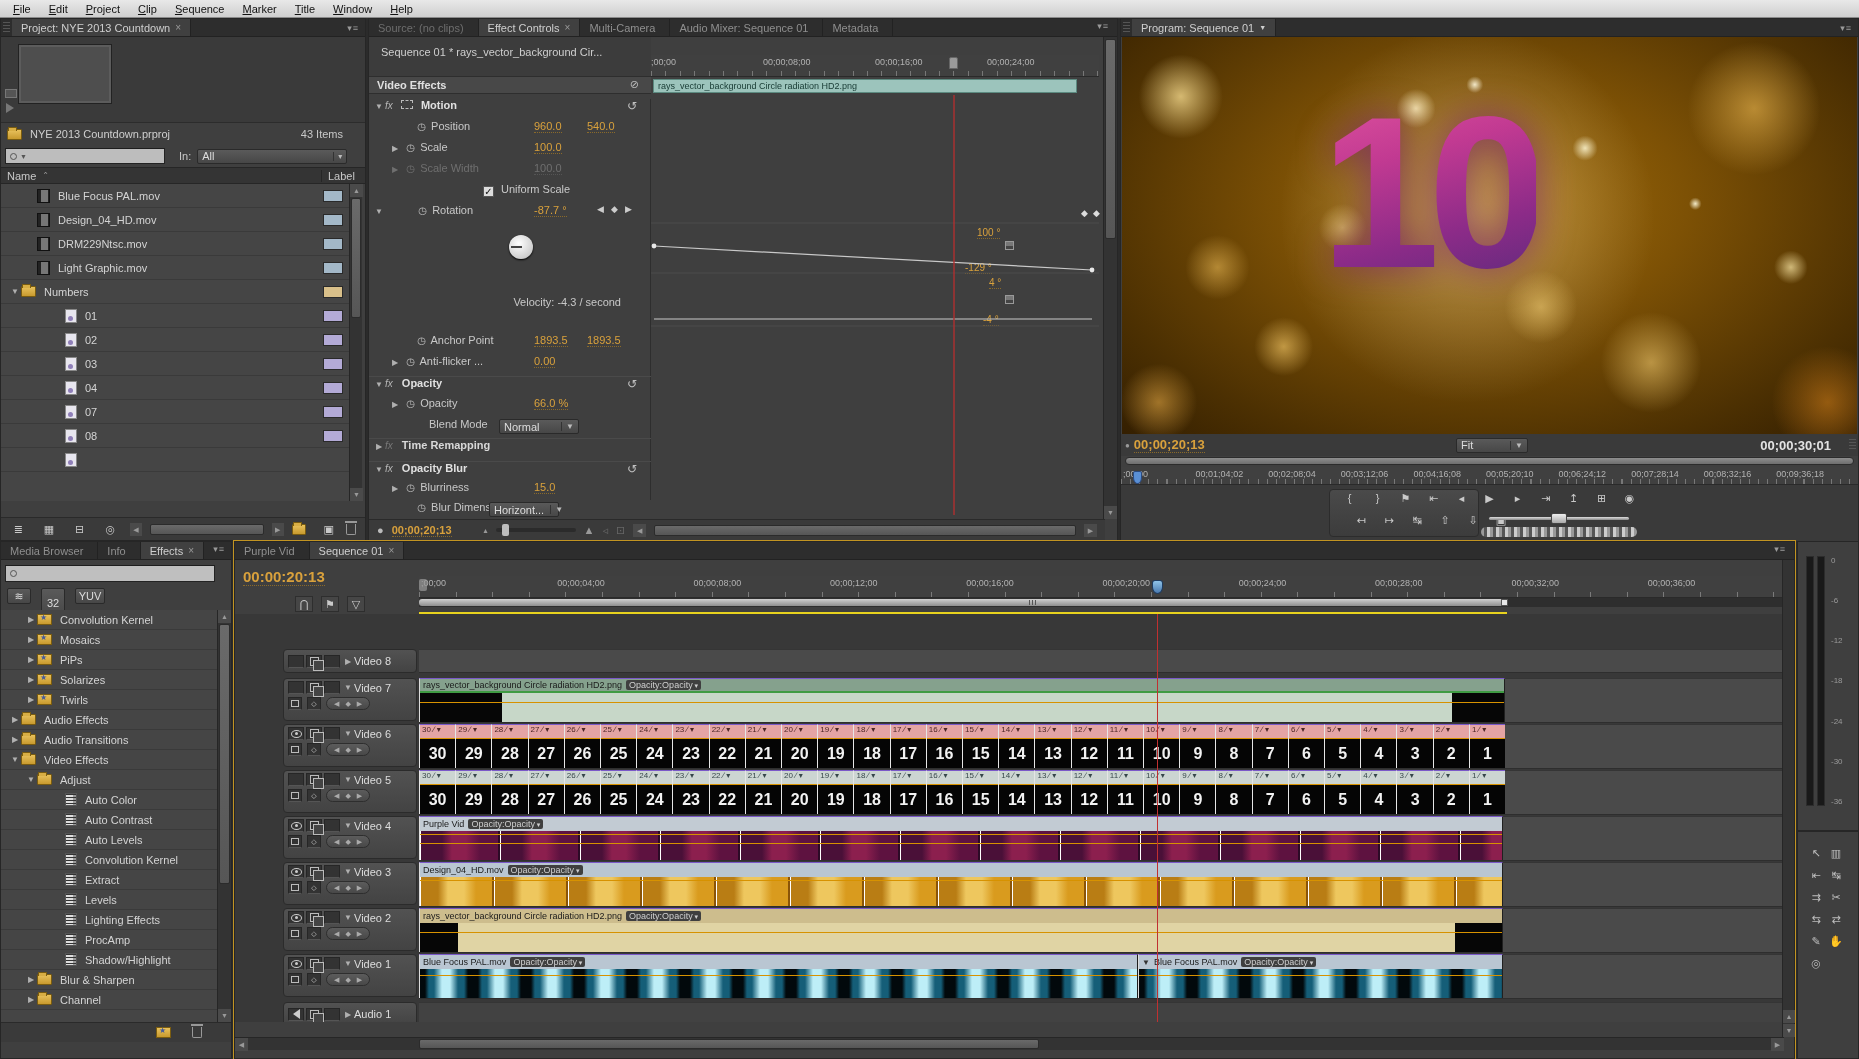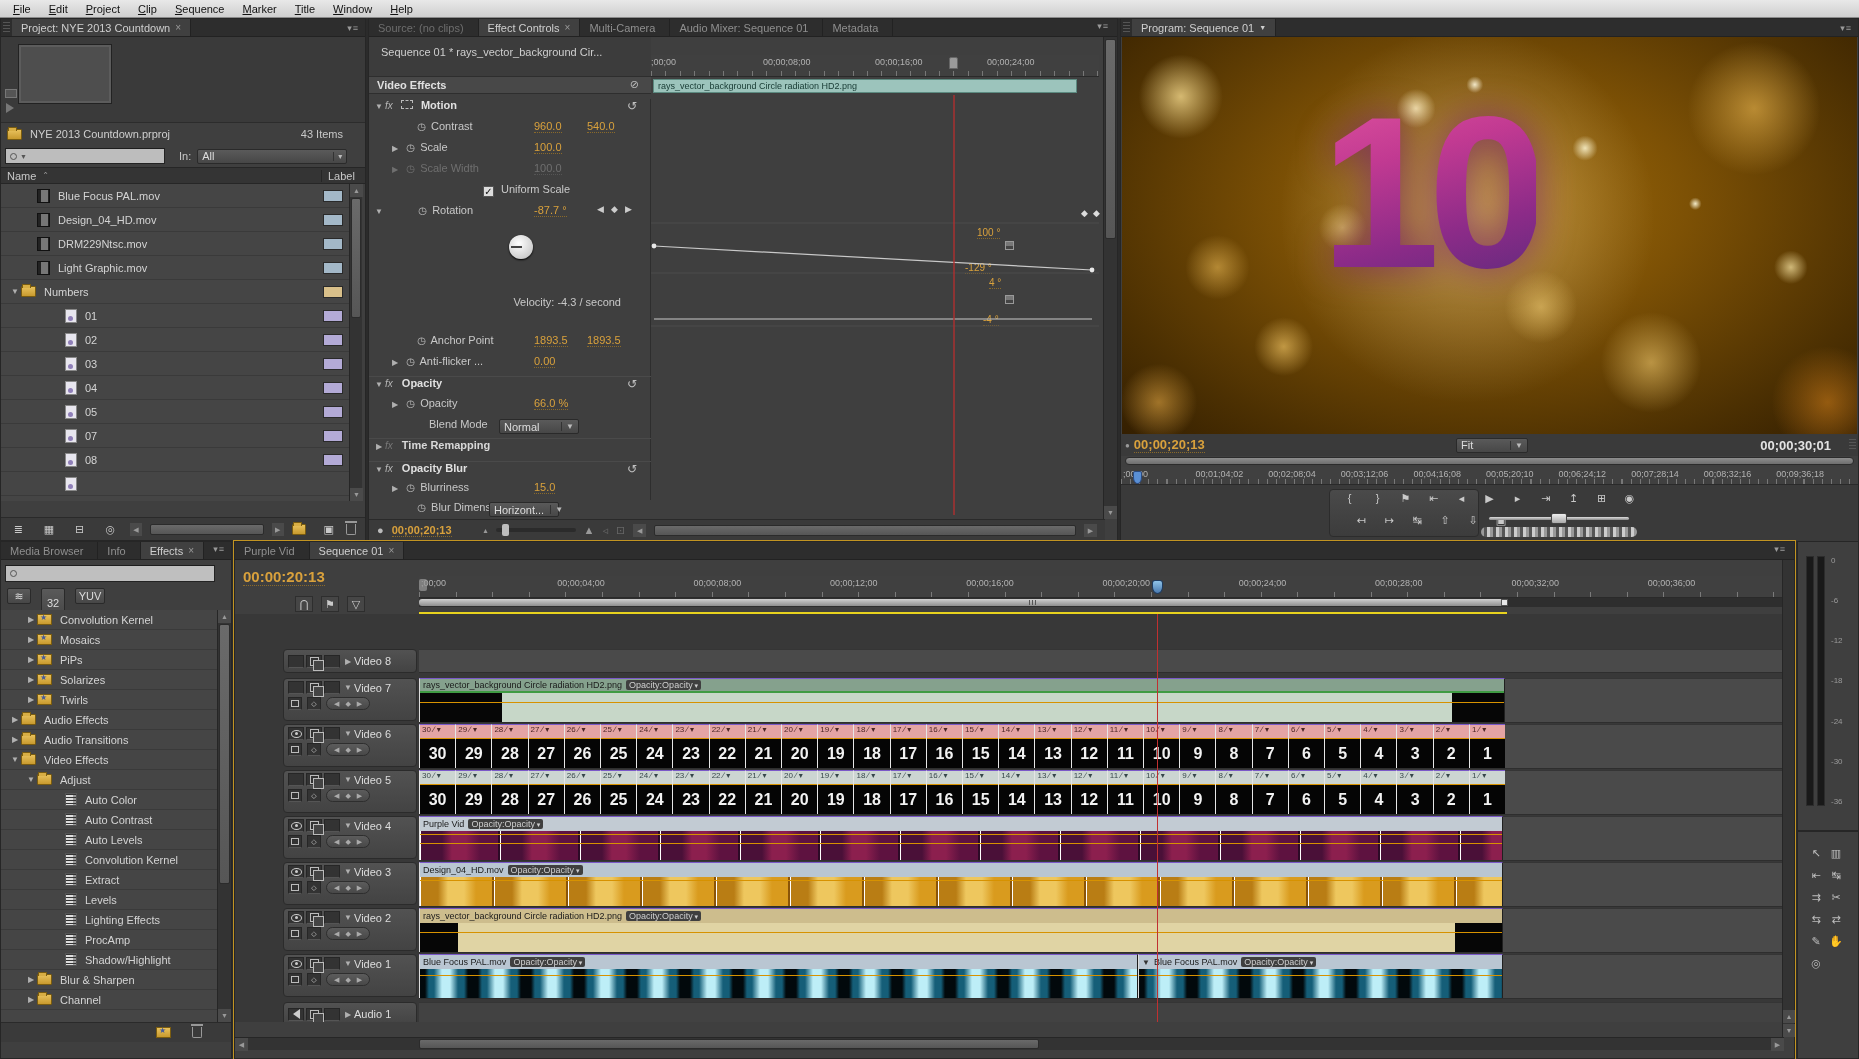--- a/index.html
+++ b/index.html
@@ -189,26 +189,20 @@
         <span class="chip abs" style="left: 322px; background: rgb(179, 170, 214);"></span>
       </div>
 
       <div class="list-row ind2">
         <span class="exp"></span>
         <span class="graphic-icon"></span>
         <span style="color:#d4d4d4">04</span>
         <span class="chip abs" style="left: 322px; background: rgb(179, 170, 214);"></span>
       </div>
 
-      <div class="list-row ind2">
-        <span class="exp"></span>
-        <span class="graphic-icon"></span>
-        <span style="color:#d4d4d4">05</span>
-        <span class="chip abs" style="left: 322px; background: rgb(179, 170, 214);"></span>
-      </div>
 
 
       <div class="list-row ind2">
         <span class="exp"></span>
         <span class="graphic-icon"></span>
         <span style="color:#d4d4d4">07</span>
         <span class="chip abs" style="left: 322px; background: rgb(179, 170, 214);"></span>
       </div>
 
       <div class="list-row ind2">
@@ -299,21 +293,21 @@
   <div class="abs" style="left:0;top:80px;width:282px;bottom:40px;border-right:1px solid #2e2e2e"></div>
 
   <div class="abs" style="left:0;top:80px;width:282px;height:20px">
     <span class="exp" style="margin-left:4px">▼</span><span class="fx">fx</span>
     <span style="display:inline-block;width:12px;height:9px;border:1px dashed #bbb;margin:0 5px"></span>
     <b style="color:#e0e0e0">Motion</b>
     <span class="reset">↺</span>
   </div>
   <div class="abs" style="left:0;top:101px;width:282px;height:20px">
     <span class="sw" style="margin-left:46px">◷</span>
-    <span>Contrast</span>
+    <span>Position</span>
     <span class="val" style="position:absolute;left:165px">960.0</span>
     <span class="val" style="position:absolute;left:218px">540.0</span>
   </div>
   <div class="abs" style="left:0;top:122px;width:340px;height:20px">
     <span class="exp" style="margin-left:20px">▶</span>
     <span class="sw">◷</span>
     <span>Scale</span>
     <span class="val" style="position:absolute;left:165px">100.0</span>
   </div>
   <div class="abs dis" style="left:0;top:143px;width:282px;height:20px">

